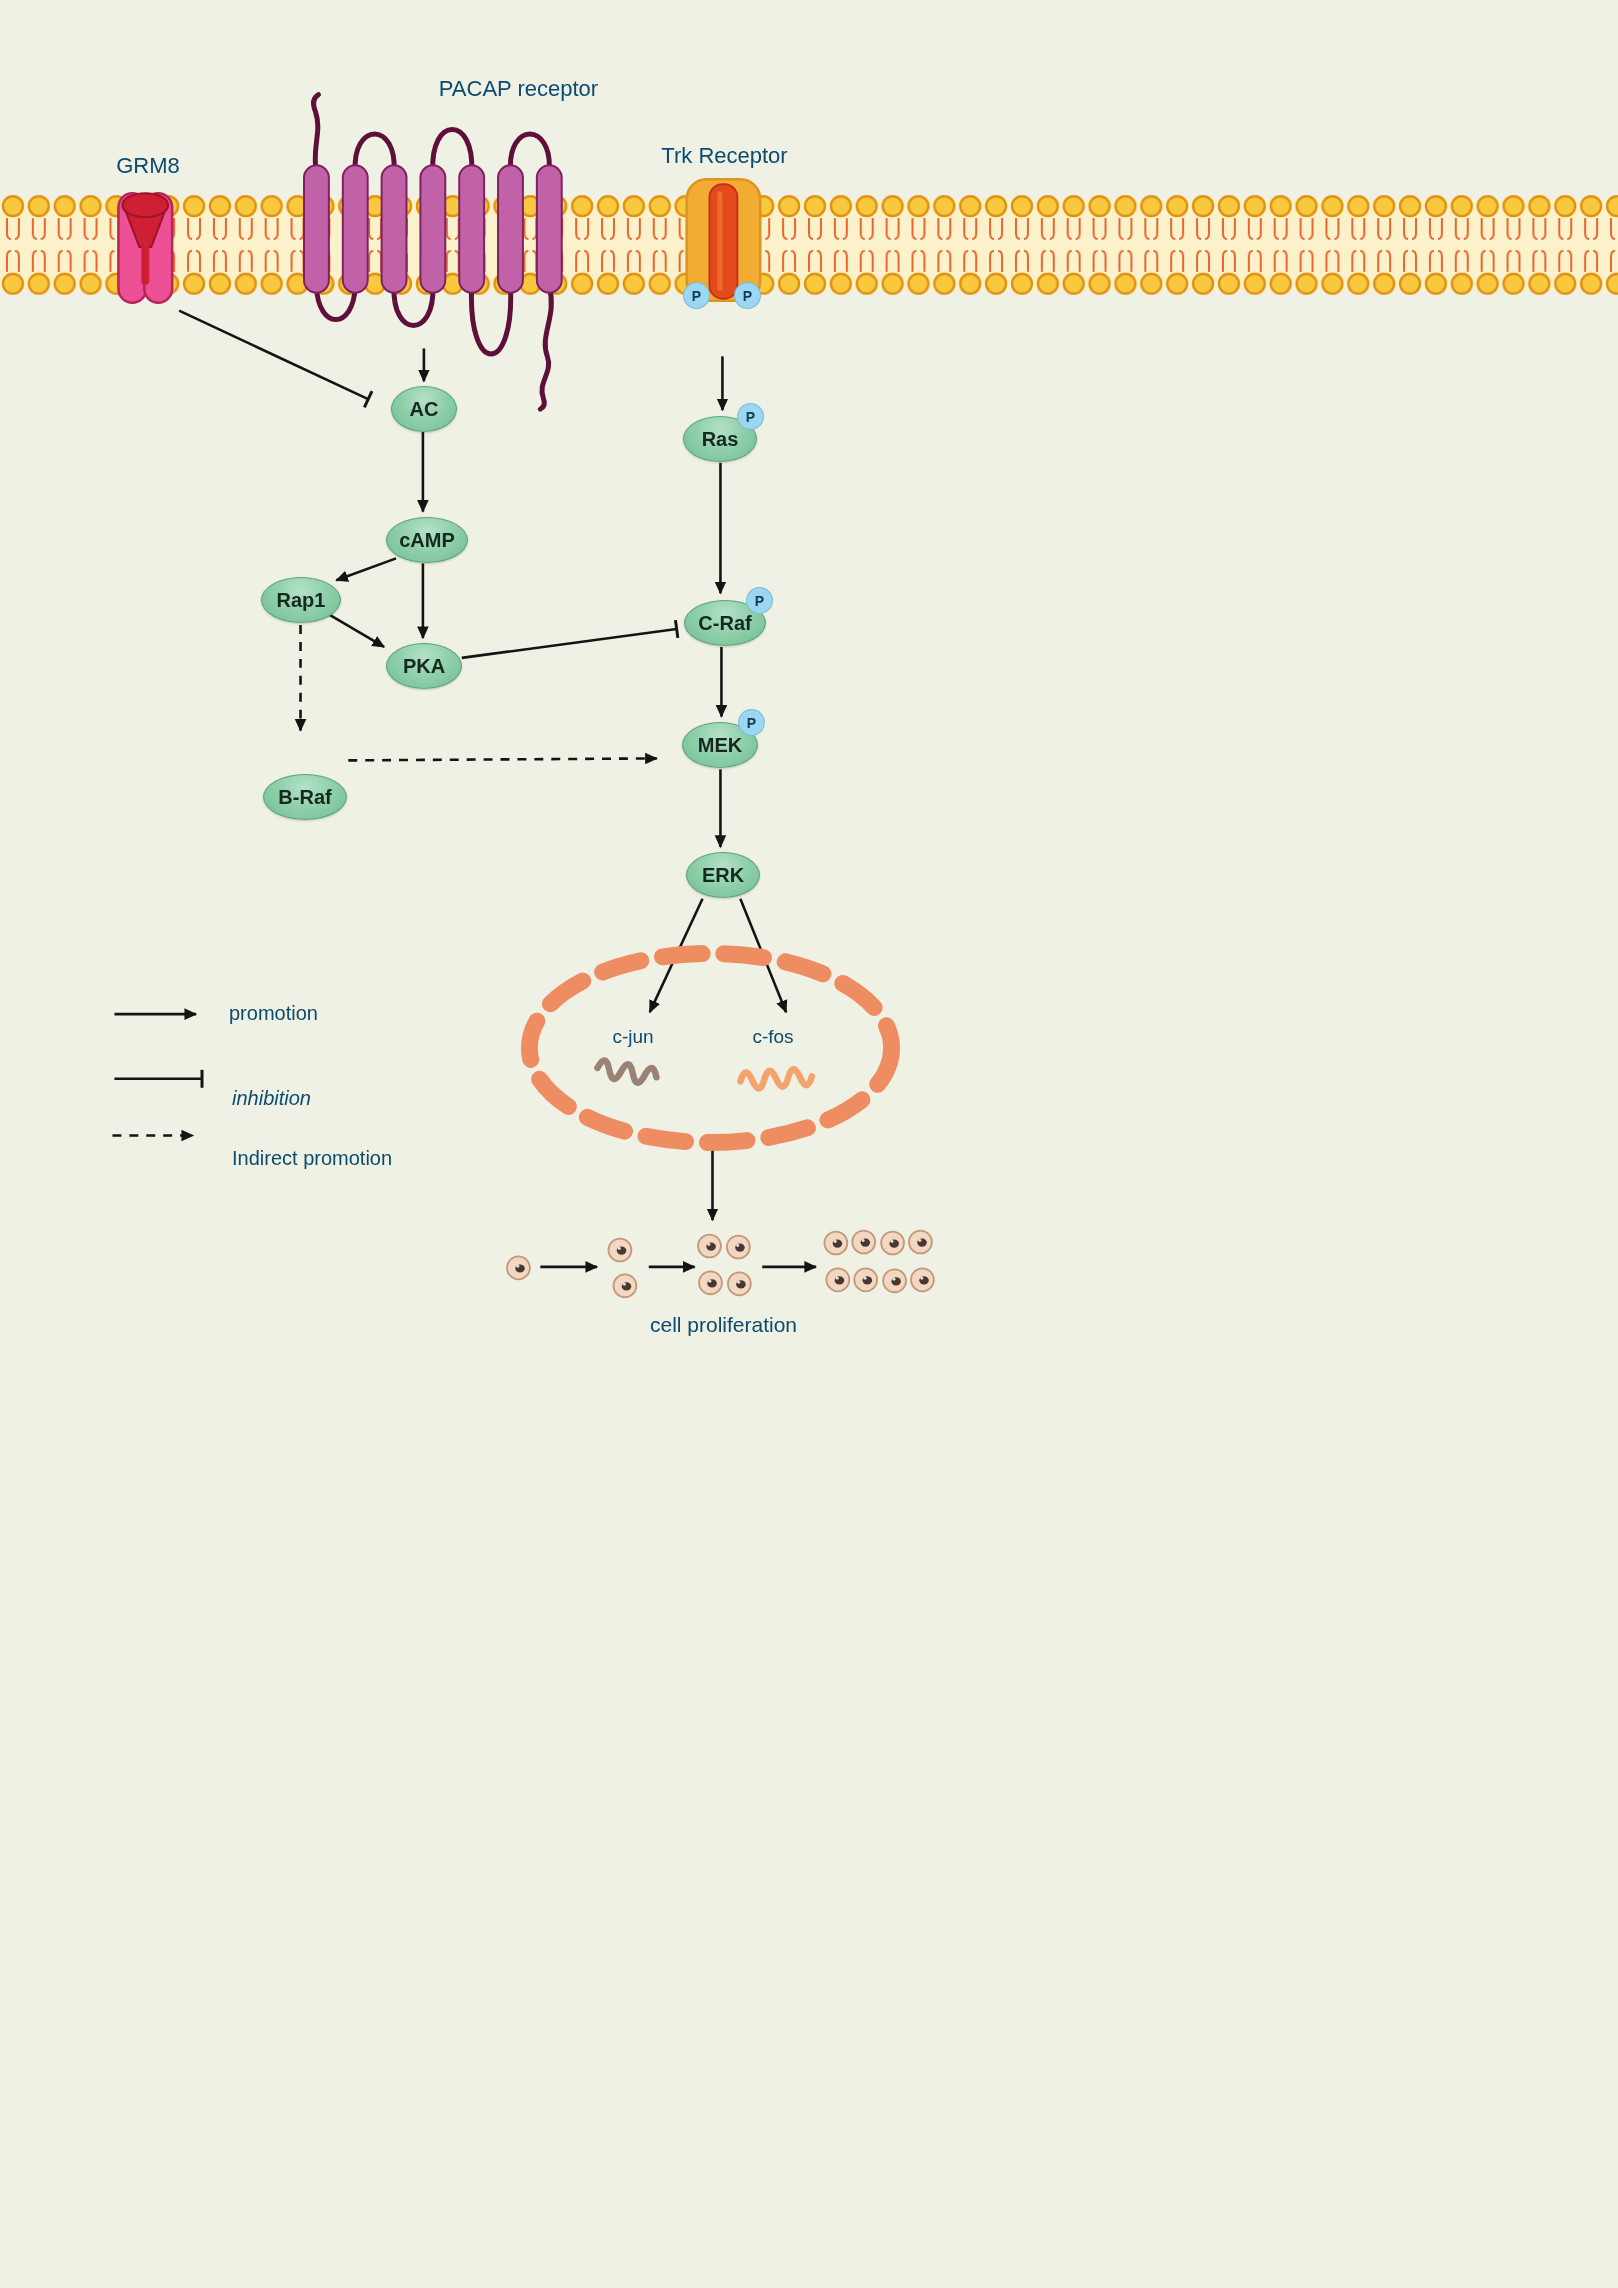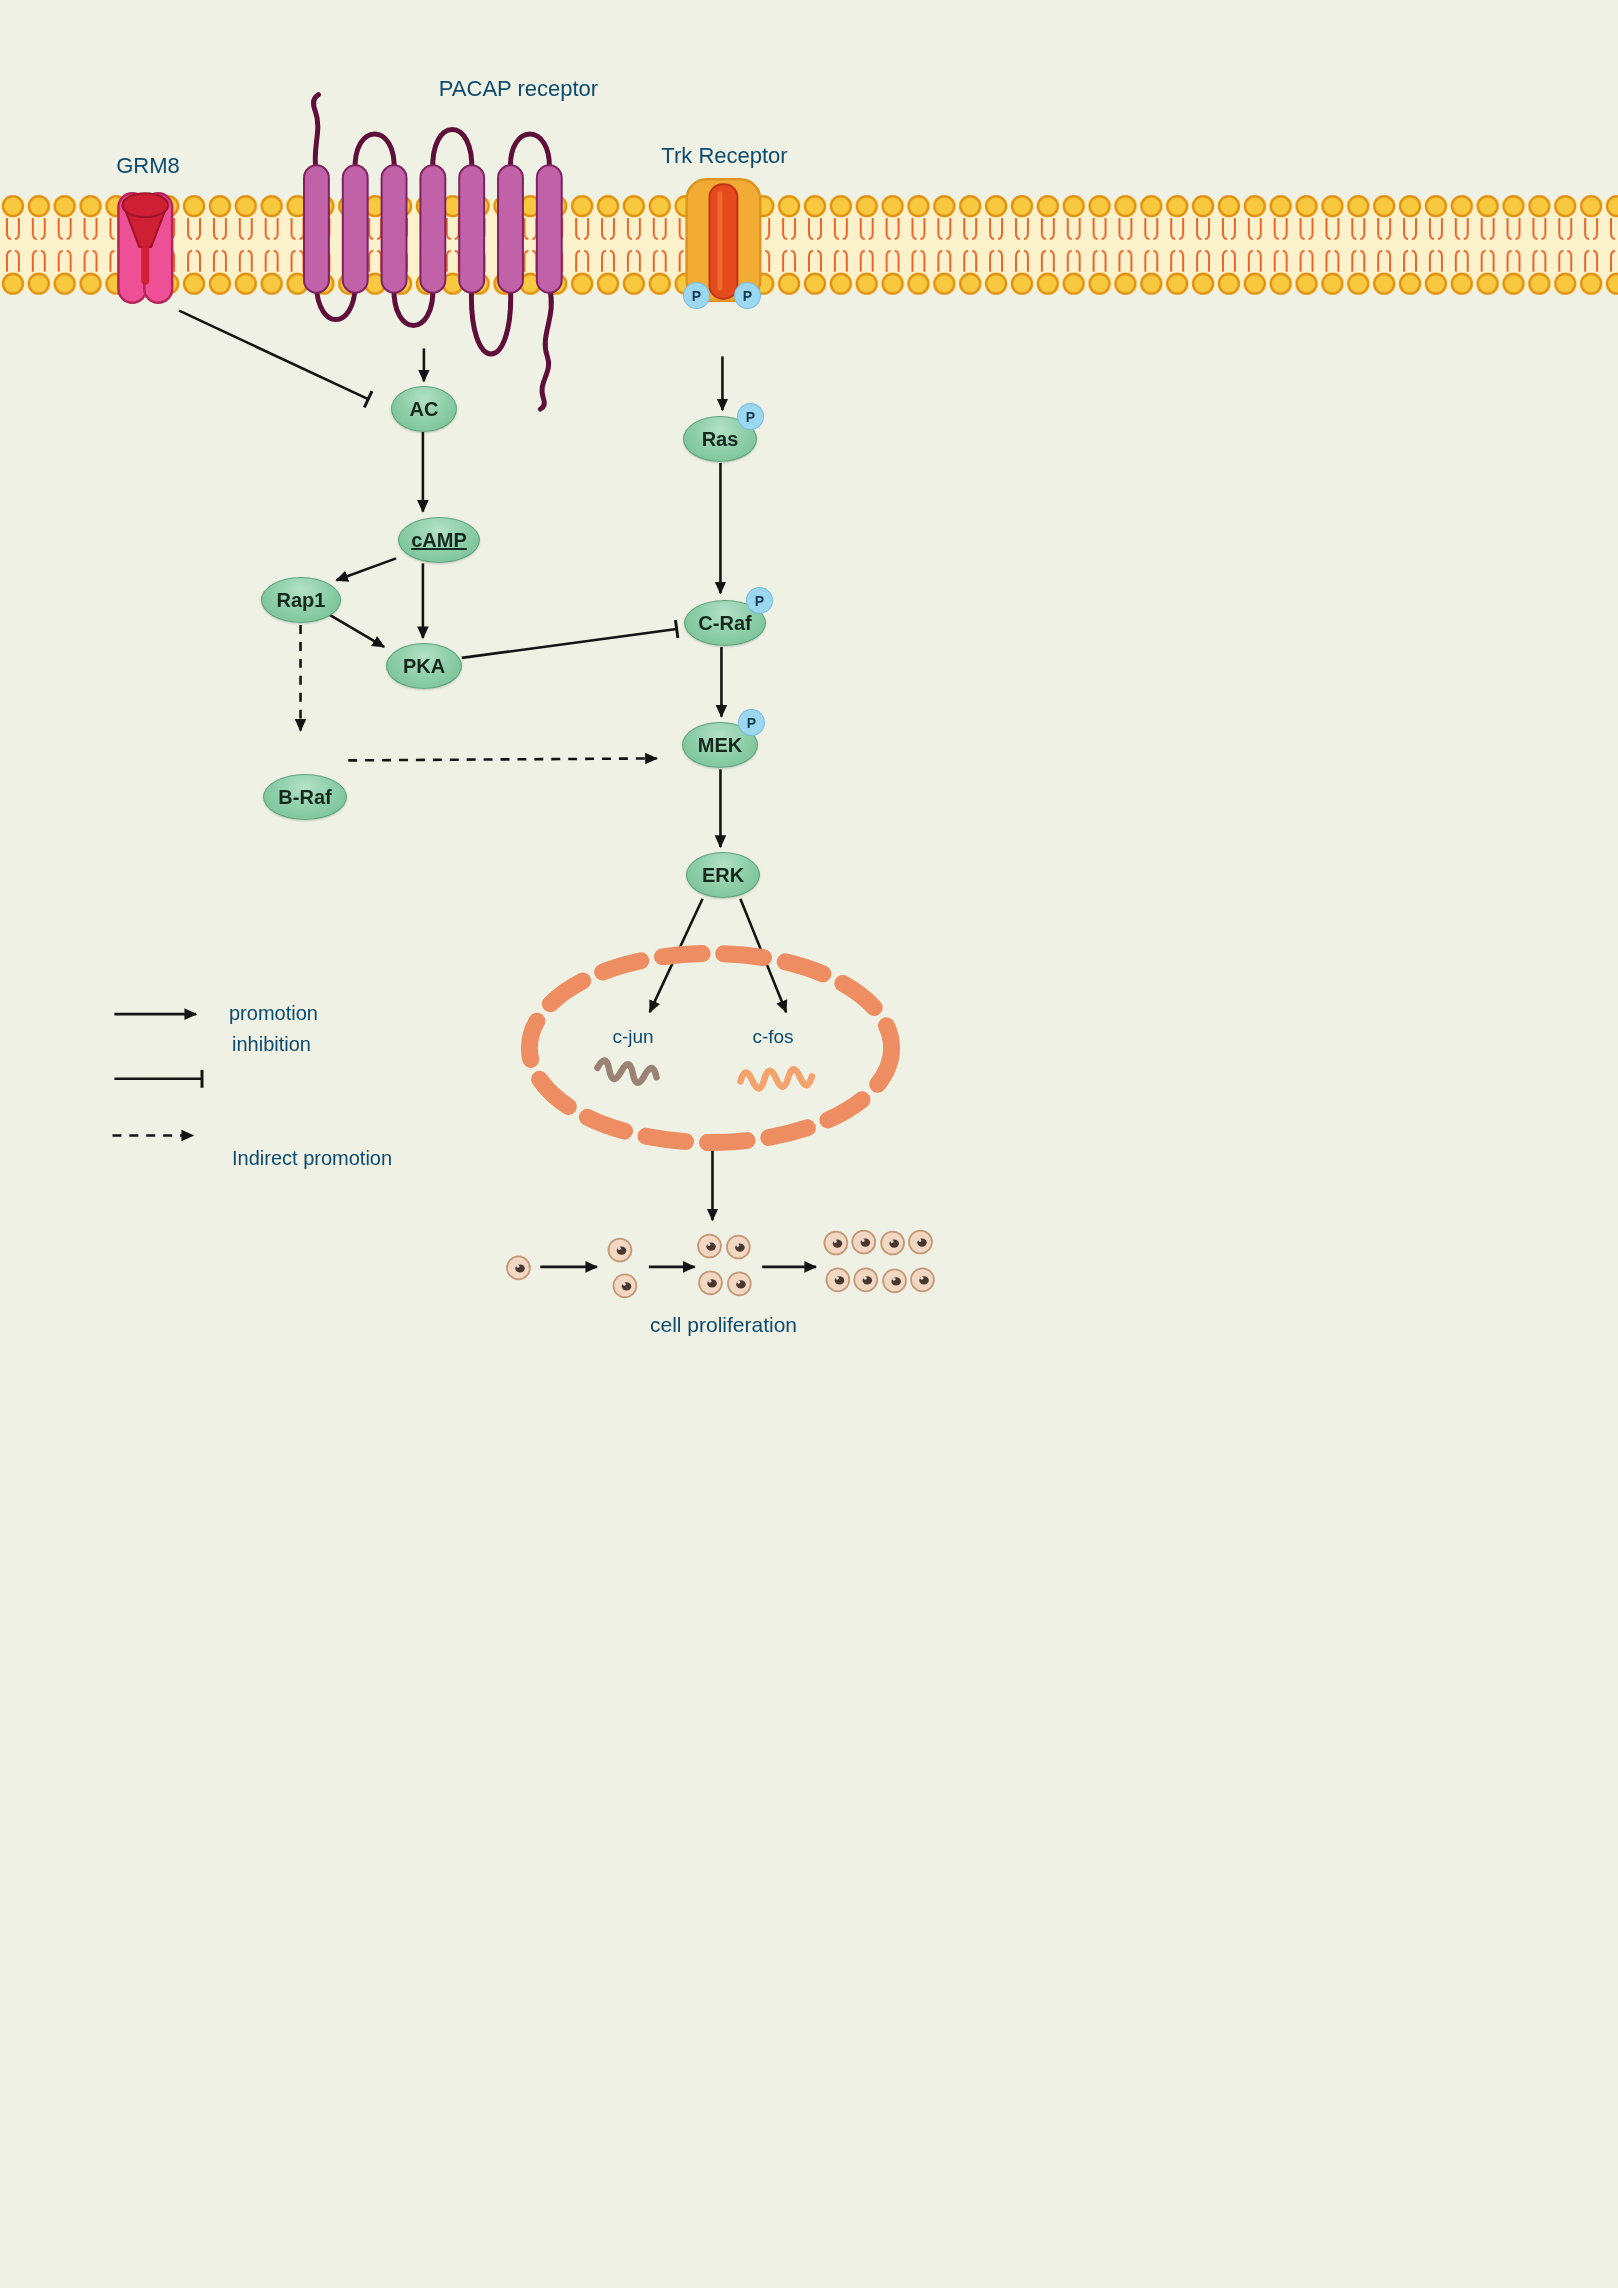--- a/index.html
+++ b/index.html
@@ -167,21 +167,21 @@
   <div class="lbl" style="left:98px;top:154px;width:100px;">GRM8</div>
   <div class="lbl" style="left:419px;top:77px;width:199px;">PACAP receptor</div>
   <div class="lbl" style="left:625px;top:144px;width:199px;">Trk Receptor</div>
 
   <div class="pbadge" style="left:683px;top:282px;">P</div>
   <div class="pbadge" style="left:734px;top:282px;">P</div>
 
   <div class="node" style="left:391px;top:386px;width:64px;height:44px;">
     <span>AC</span>
   </div>
-  <div class="node" style="left:398px;top:517px;width:80px;height:44px;text-decoration:underline;">
+  <div class="node" style="left:386px;top:517px;width:80px;height:44px;">
     <span>cAMP</span>
   </div>
   <div class="node" style="left:261px;top:577px;width:78px;height:44px;">
     <span>Rap1</span>
   </div>
   <div class="node" style="left:386px;top:643px;width:74px;height:44px;">
     <span>PKA</span>
   </div>
   <div class="node" style="left:263px;top:774px;width:82px;height:44px;text-align:right;">
     <span>B-Raf</span>
@@ -199,19 +199,19 @@
     <span class="pbadge">P</span>
   </div>
   <div class="node" style="left:686px;top:852px;width:72px;height:44px;">
     <span>ERK</span>
   </div>
 
   <div class="lbl small" style="left:583px;top:1027px;width:100px;">c-jun</div>
   <div class="lbl small" style="left:723px;top:1027px;width:100px;">c-fos</div>
 
   <div class="lbl legend" style="left:229px;top:1002px;width:259px;">promotion</div>
-  <div class="lbl legend" style="left:232px;top:1033px;width:259px;">inhibition</div>
+  <div class="lbl legend" style="left:232px;top:1087px;width:259px;font-style:italic;">inhibition</div>
   <div class="lbl legend" style="left:232px;top:1123px;width:279px;margin-top:24px;">Indirect promotion</div>
 
   <div class="lbl" style="left:599px;top:1313px;width:249px;font-size:21px;">cell proliferation</div>
 
 </div>
 
 
 </body></html>

